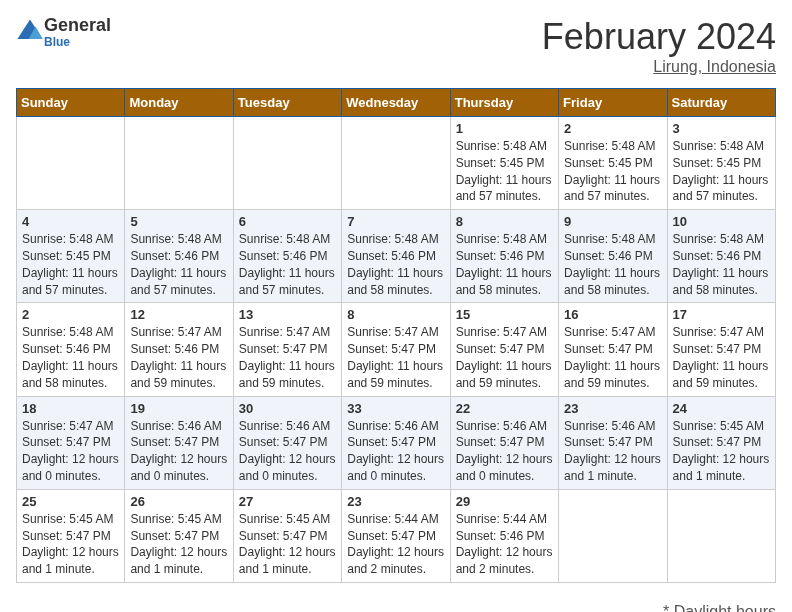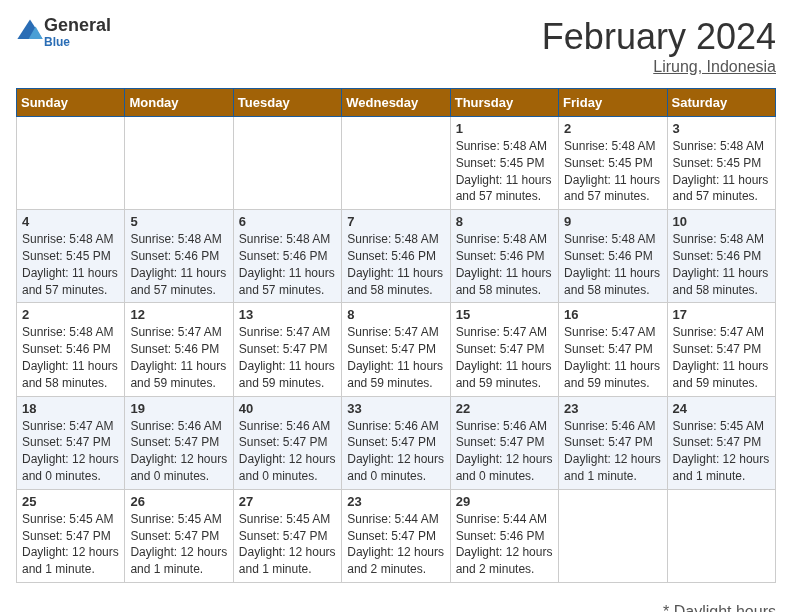--- a/index.html
+++ b/index.html
@@ -271,21 +271,21 @@
 and 0 minutes.</div>
         </td>
         <td>
           <span class="day-number">19</span>
           <div class="day-info">Sunrise: 5:46 AM
 Sunset: 5:47 PM
 Daylight: 12 hours
 and 0 minutes.</div>
         </td>
         <td>
-          <span class="day-number">40</span>
+          <span class="day-number">30</span>
           <div class="day-info">Sunrise: 5:46 AM
 Sunset: 5:47 PM
 Daylight: 12 hours
 and 0 minutes.</div>
         </td>
         <td>
           <span class="day-number">33</span>
           <div class="day-info">Sunrise: 5:46 AM
 Sunset: 5:47 PM
 Daylight: 12 hours

